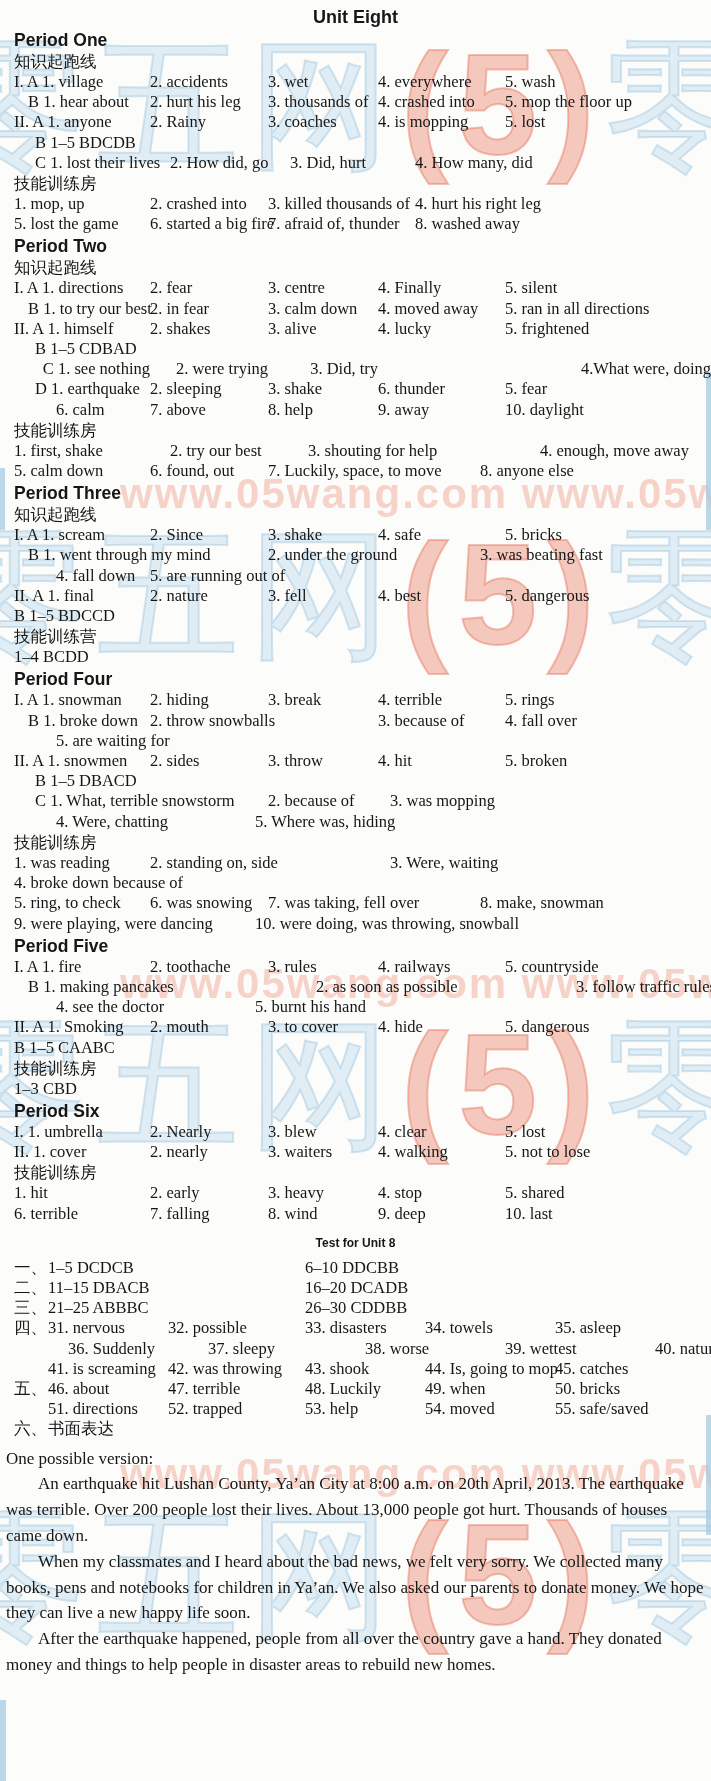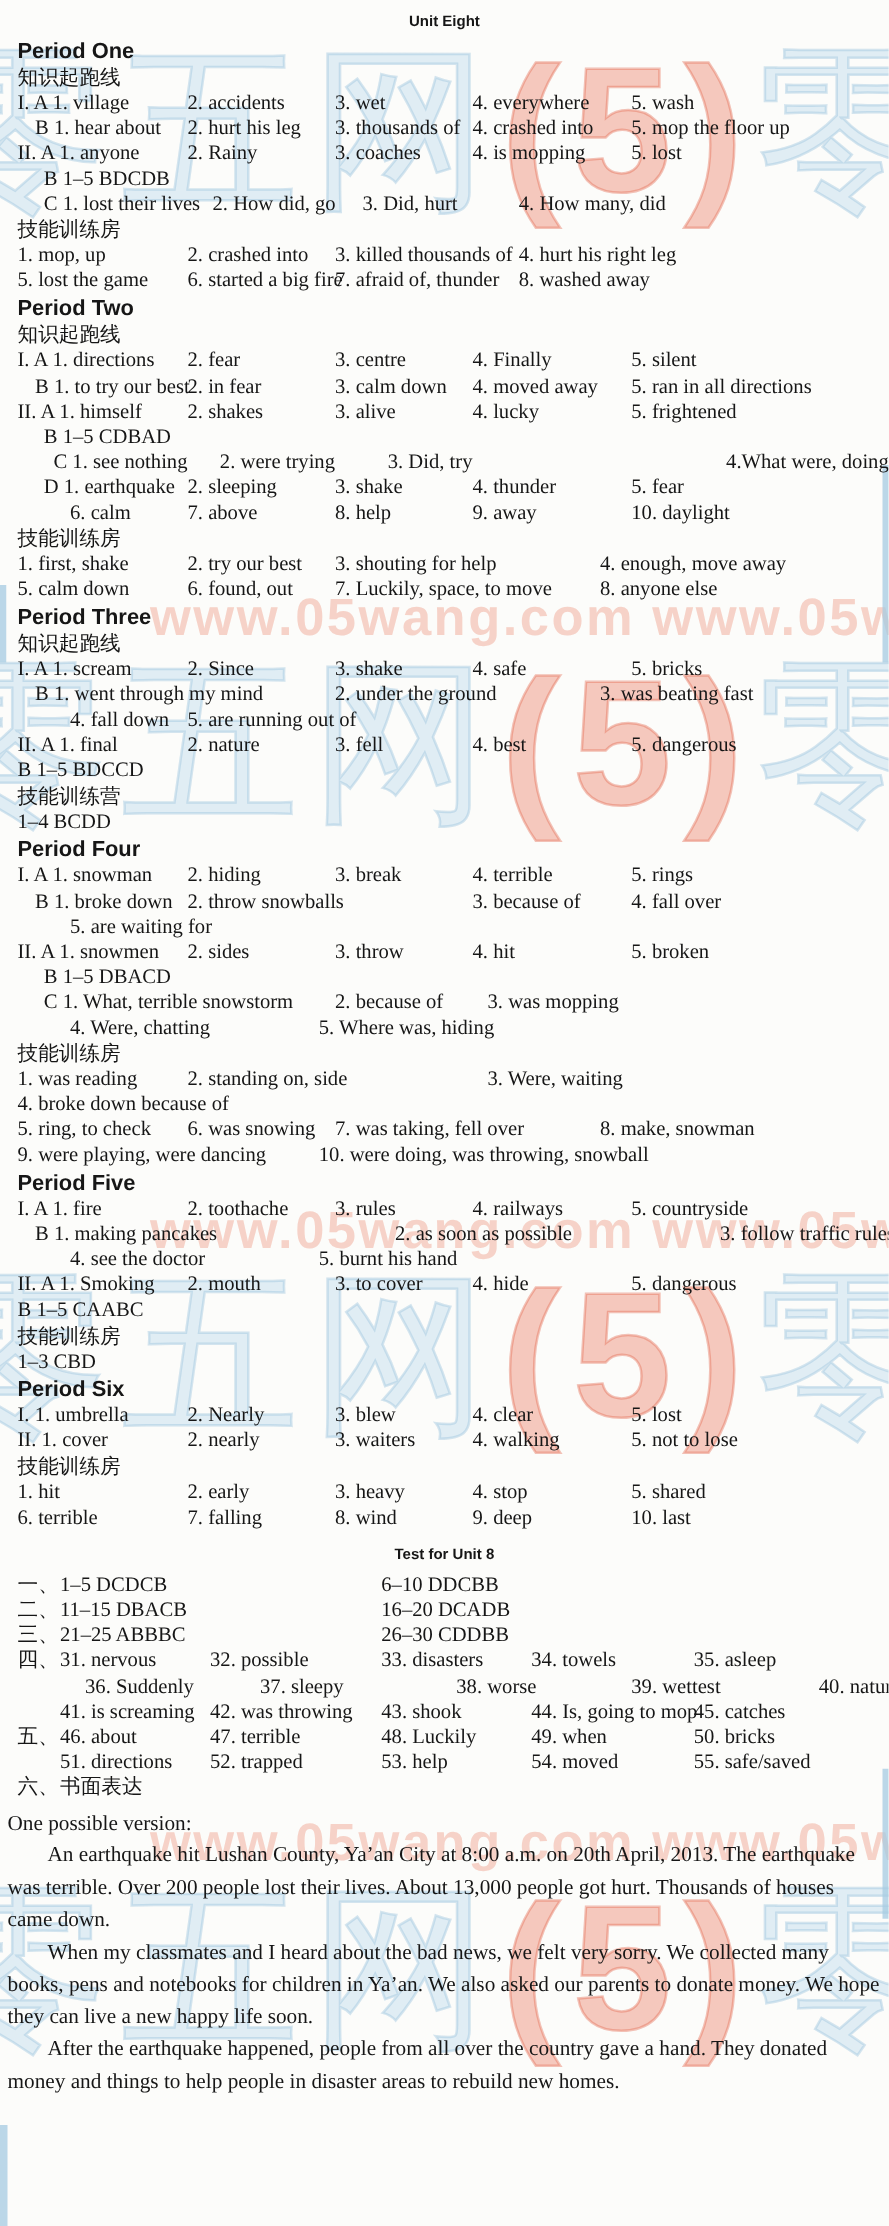--- a/index.html
+++ b/index.html
@@ -12,21 +12,21 @@
            color:rgba(187,216,237,0.42);-webkit-text-stroke:2px rgba(150,192,220,0.40);
            font-family:"DejaVu Sans",sans-serif;}
   .wm-band .wm-accent{color:rgba(236,122,98,0.40);-webkit-text-stroke:2px rgba(226,96,72,0.38);
            font-family:"Liberation Sans",sans-serif;font-weight:bold;}
   .wm-url{position:absolute;left:0;width:760px;white-space:nowrap;
           font-family:"Liberation Sans",sans-serif;font-weight:bold;
           font-size:42px;color:rgba(238,152,132,0.42);letter-spacing:2px;}
   .edge{position:absolute;background:#a6cbe2;opacity:.75;}
   
   #content{position:relative;z-index:1;padding:6px 0 0 14px;}
-  .unit-title{font-family:"Liberation Sans",sans-serif;font-weight:bold;font-size:12px;
+  .unit-title{font-family:"Liberation Sans",sans-serif;font-weight:bold;font-size:18px;
               text-align:center;line-height:22px;margin-right:14px;}
   .period-title{font-family:"Liberation Sans",sans-serif;font-weight:bold;font-size:17.5px;
                 line-height:21px;margin-top:2px;}
   .sec-label{font-size:16.5px;line-height:21px;}
   .row{line-height:20.2px;font-size:16.5px;}
   .row span{white-space:nowrap;}
   .test-title{font-family:"Liberation Sans",sans-serif;font-weight:bold;font-size:12px;
               text-align:center;line-height:22px;margin:8px 14px 4px 0;}
   .trow{line-height:20.2px;font-size:16.5px;display:grid;}
   .trow span{white-space:nowrap;}
@@ -132,32 +132,32 @@
           <div class="row" style="display: grid; margin-left: 21px; grid-template-columns: 115px 118px 110px auto; text-align: right;">
             <span>C 1. see nothing</span>
             <span>2. were trying</span>
             <span>3. Did, try</span>
             <span>4.What were, doing</span>
           </div>
           <div class="row" style="display: grid; margin-left: 21px; grid-template-columns: 115px 118px 110px 127px auto;">
             <span>D 1. earthquake</span>
             <span>2. sleeping</span>
             <span>3. shake</span>
-            <span>4. thunder</span>
+            <span>6. thunder</span>
             <span>5. fear</span>
           </div>
           <div class="row" style="display: grid; margin-left: 42px; grid-template-columns: 94px 118px 110px 127px auto;">
             <span>6. calm</span>
             <span>7. above</span>
             <span>8. help</span>
             <span>9. away</span>
             <span>10. daylight</span>
           </div>
           <div class="sec-label">技能训练房</div>
-          <div class="row" style="display: grid; margin-left: 0px; grid-template-columns: 136px 118px 212px auto;">
+          <div class="row" style="display: grid; margin-left: 0px; grid-template-columns: 136px 118px 212px auto; gap: 20px;">
             <span>1. first, shake</span>
             <span>2. try our best</span>
             <span>3. shouting for help</span>
             <span>4. enough, move away</span>
           </div>
           <div class="row" style="display: grid; margin-left: 0px; grid-template-columns: 136px 118px 212px auto;">
             <span>5. calm down</span>
             <span>6. found, out</span>
             <span>7. Luckily, space, to move</span>
             <span>8. anyone else</span>

